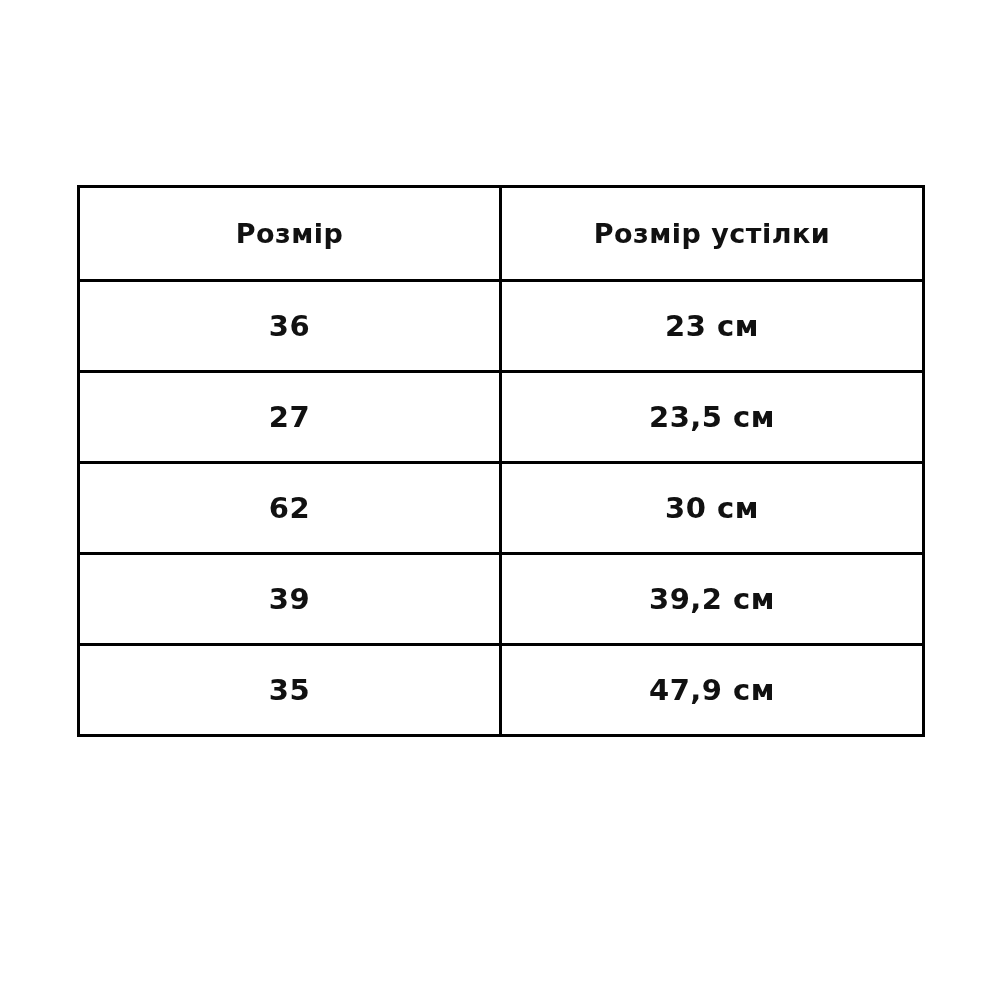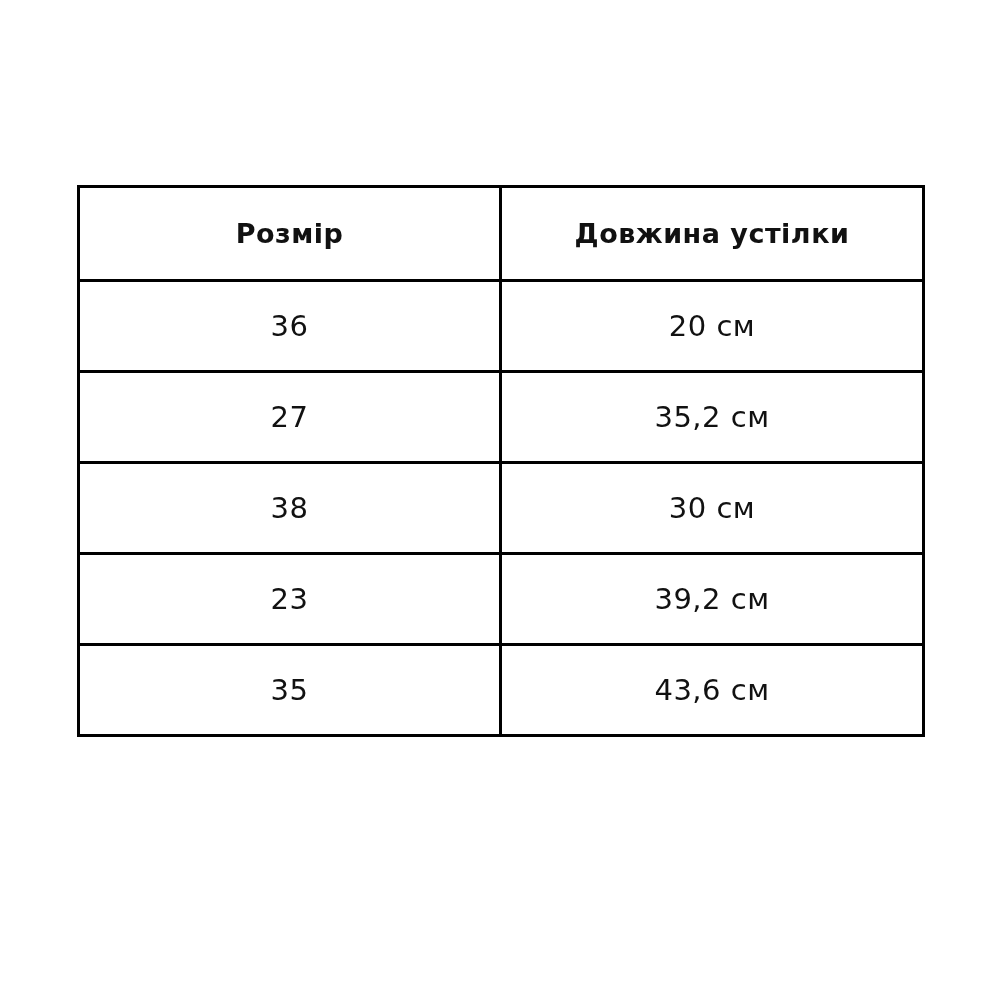--- a/index.html
+++ b/index.html
@@ -33,21 +33,21 @@
     border-collapse: collapse;
     width: 845px;
     table-layout: fixed;
   }
   table.size-table td,
   table.size-table th {
     border: 3px solid #000000;
     text-align: center;
     vertical-align: middle;
     padding: 0;
-    font-weight: normal;
+    font-weight: bold;
     color: #111111;
   }
   table.size-table thead th {
     height: 91px;
     font-size: 27px;
     font-weight: bold;
     letter-spacing: 0.5px;
   }
   table.size-table tbody td {
     height: 88px;
@@ -63,40 +63,40 @@
 <div class="page">
   <div class="size-table-wrap">
     <table class="size-table">
       <colgroup>
         <col class="col-size">
         <col class="col-length">
       </colgroup>
       <thead>
         <tr>
           <th>Розмір</th>
-          <th>Довжина устілки</th>
+          <th>Розмір устілки</th>
         </tr>
       </thead>
       <tbody>
         <tr>
           <td>36</td>
-          <td>20 см</td>
+          <td>23 см</td>
         </tr>
         <tr>
           <td>27</td>
-          <td>35,2 см</td>
+          <td>23,5 см</td>
         </tr>
         <tr>
-          <td>38</td>
+          <td>62</td>
           <td>30 см</td>
         </tr>
         <tr>
-          <td>23</td>
+          <td>39</td>
           <td>39,2 см</td>
         </tr>
         <tr>
           <td>35</td>
-          <td>43,6 см</td>
+          <td>47,9 см</td>
         </tr>
       </tbody>
     </table>
   </div>
 </div>
 
 </body></html>

